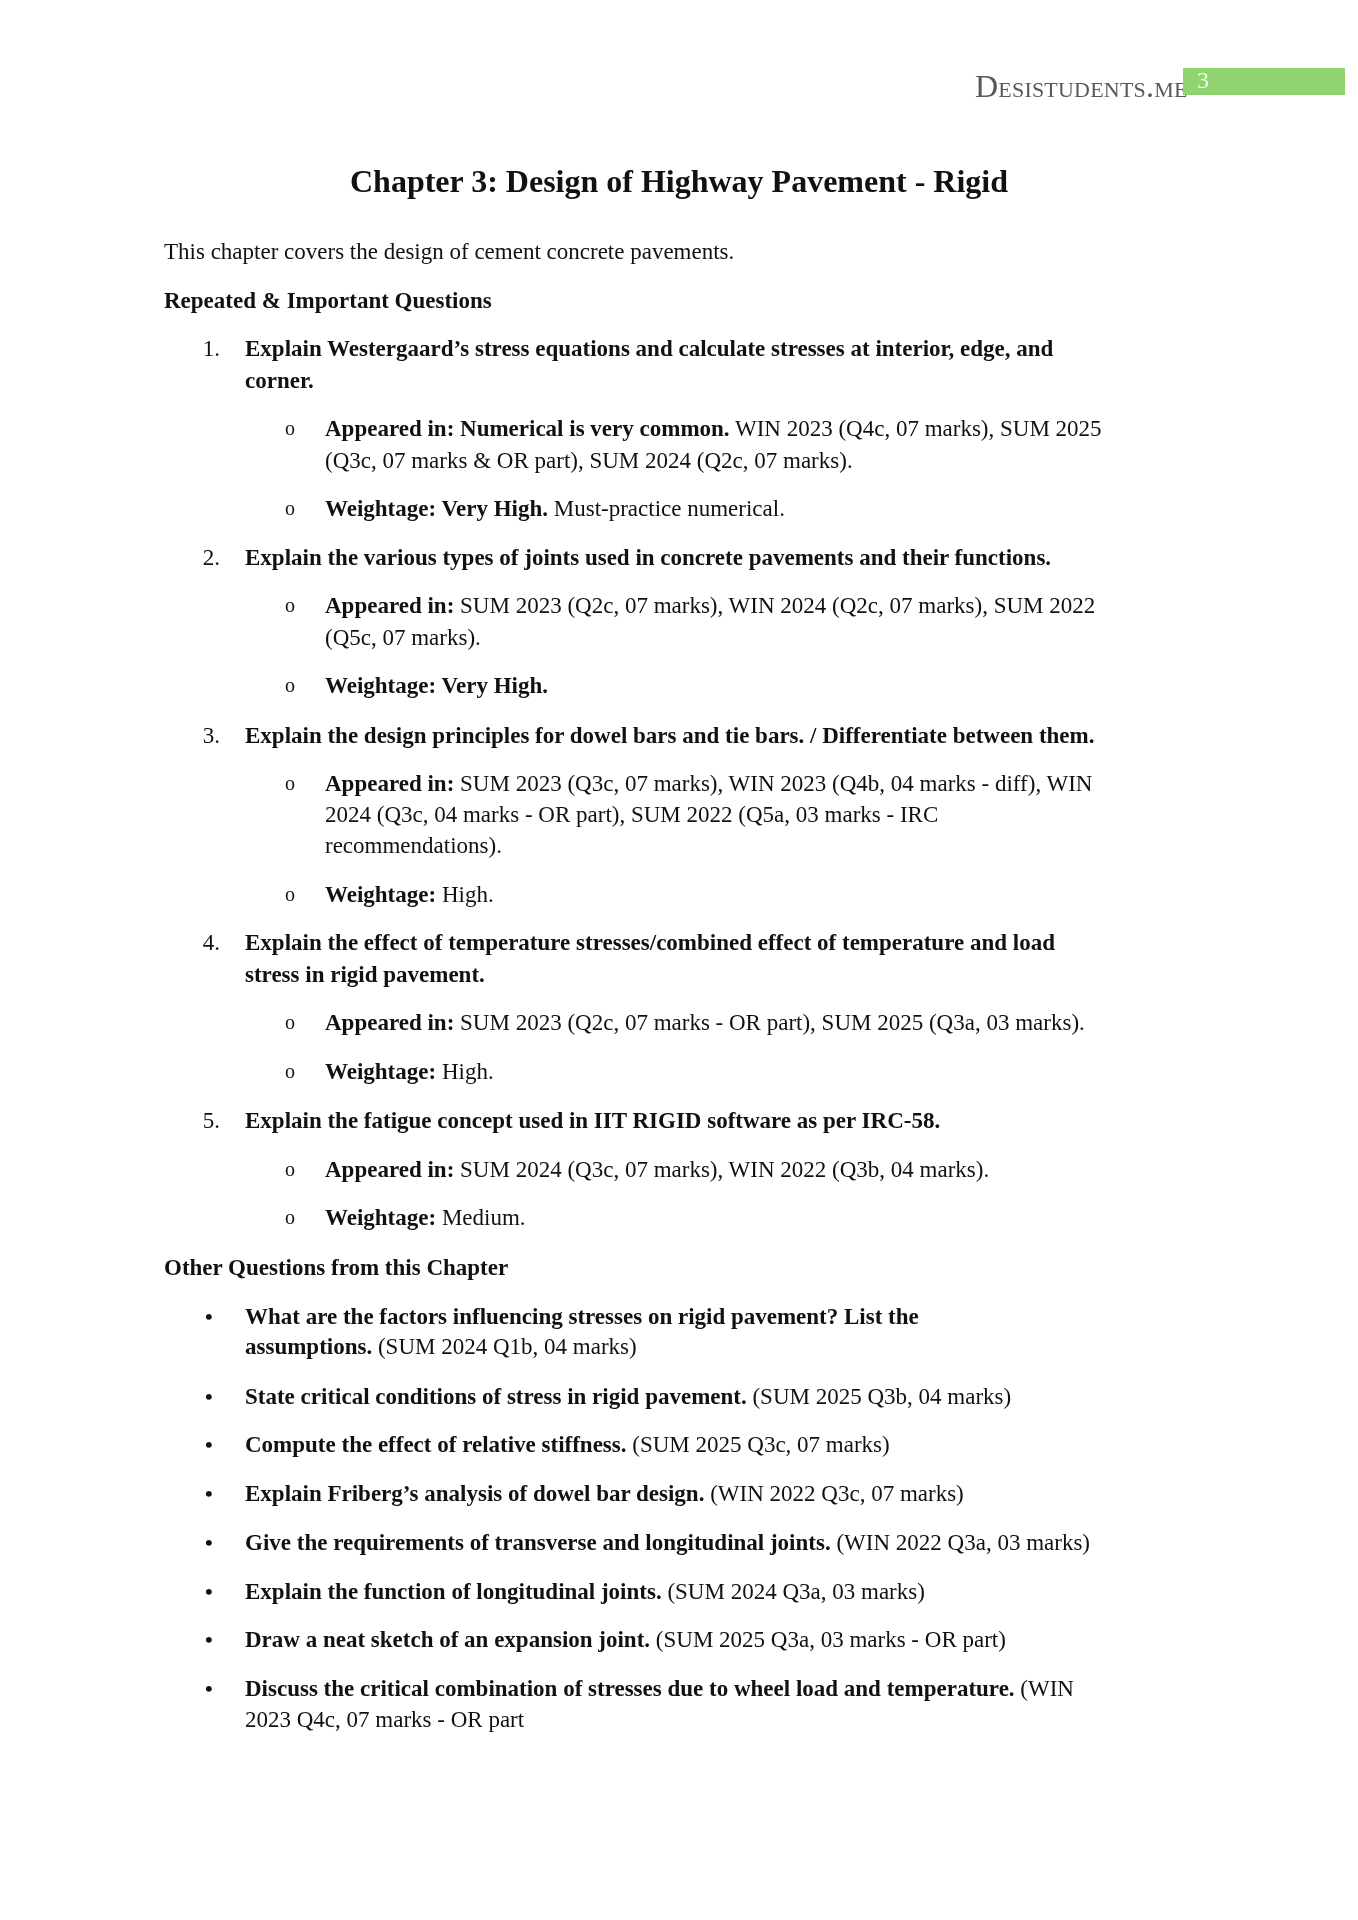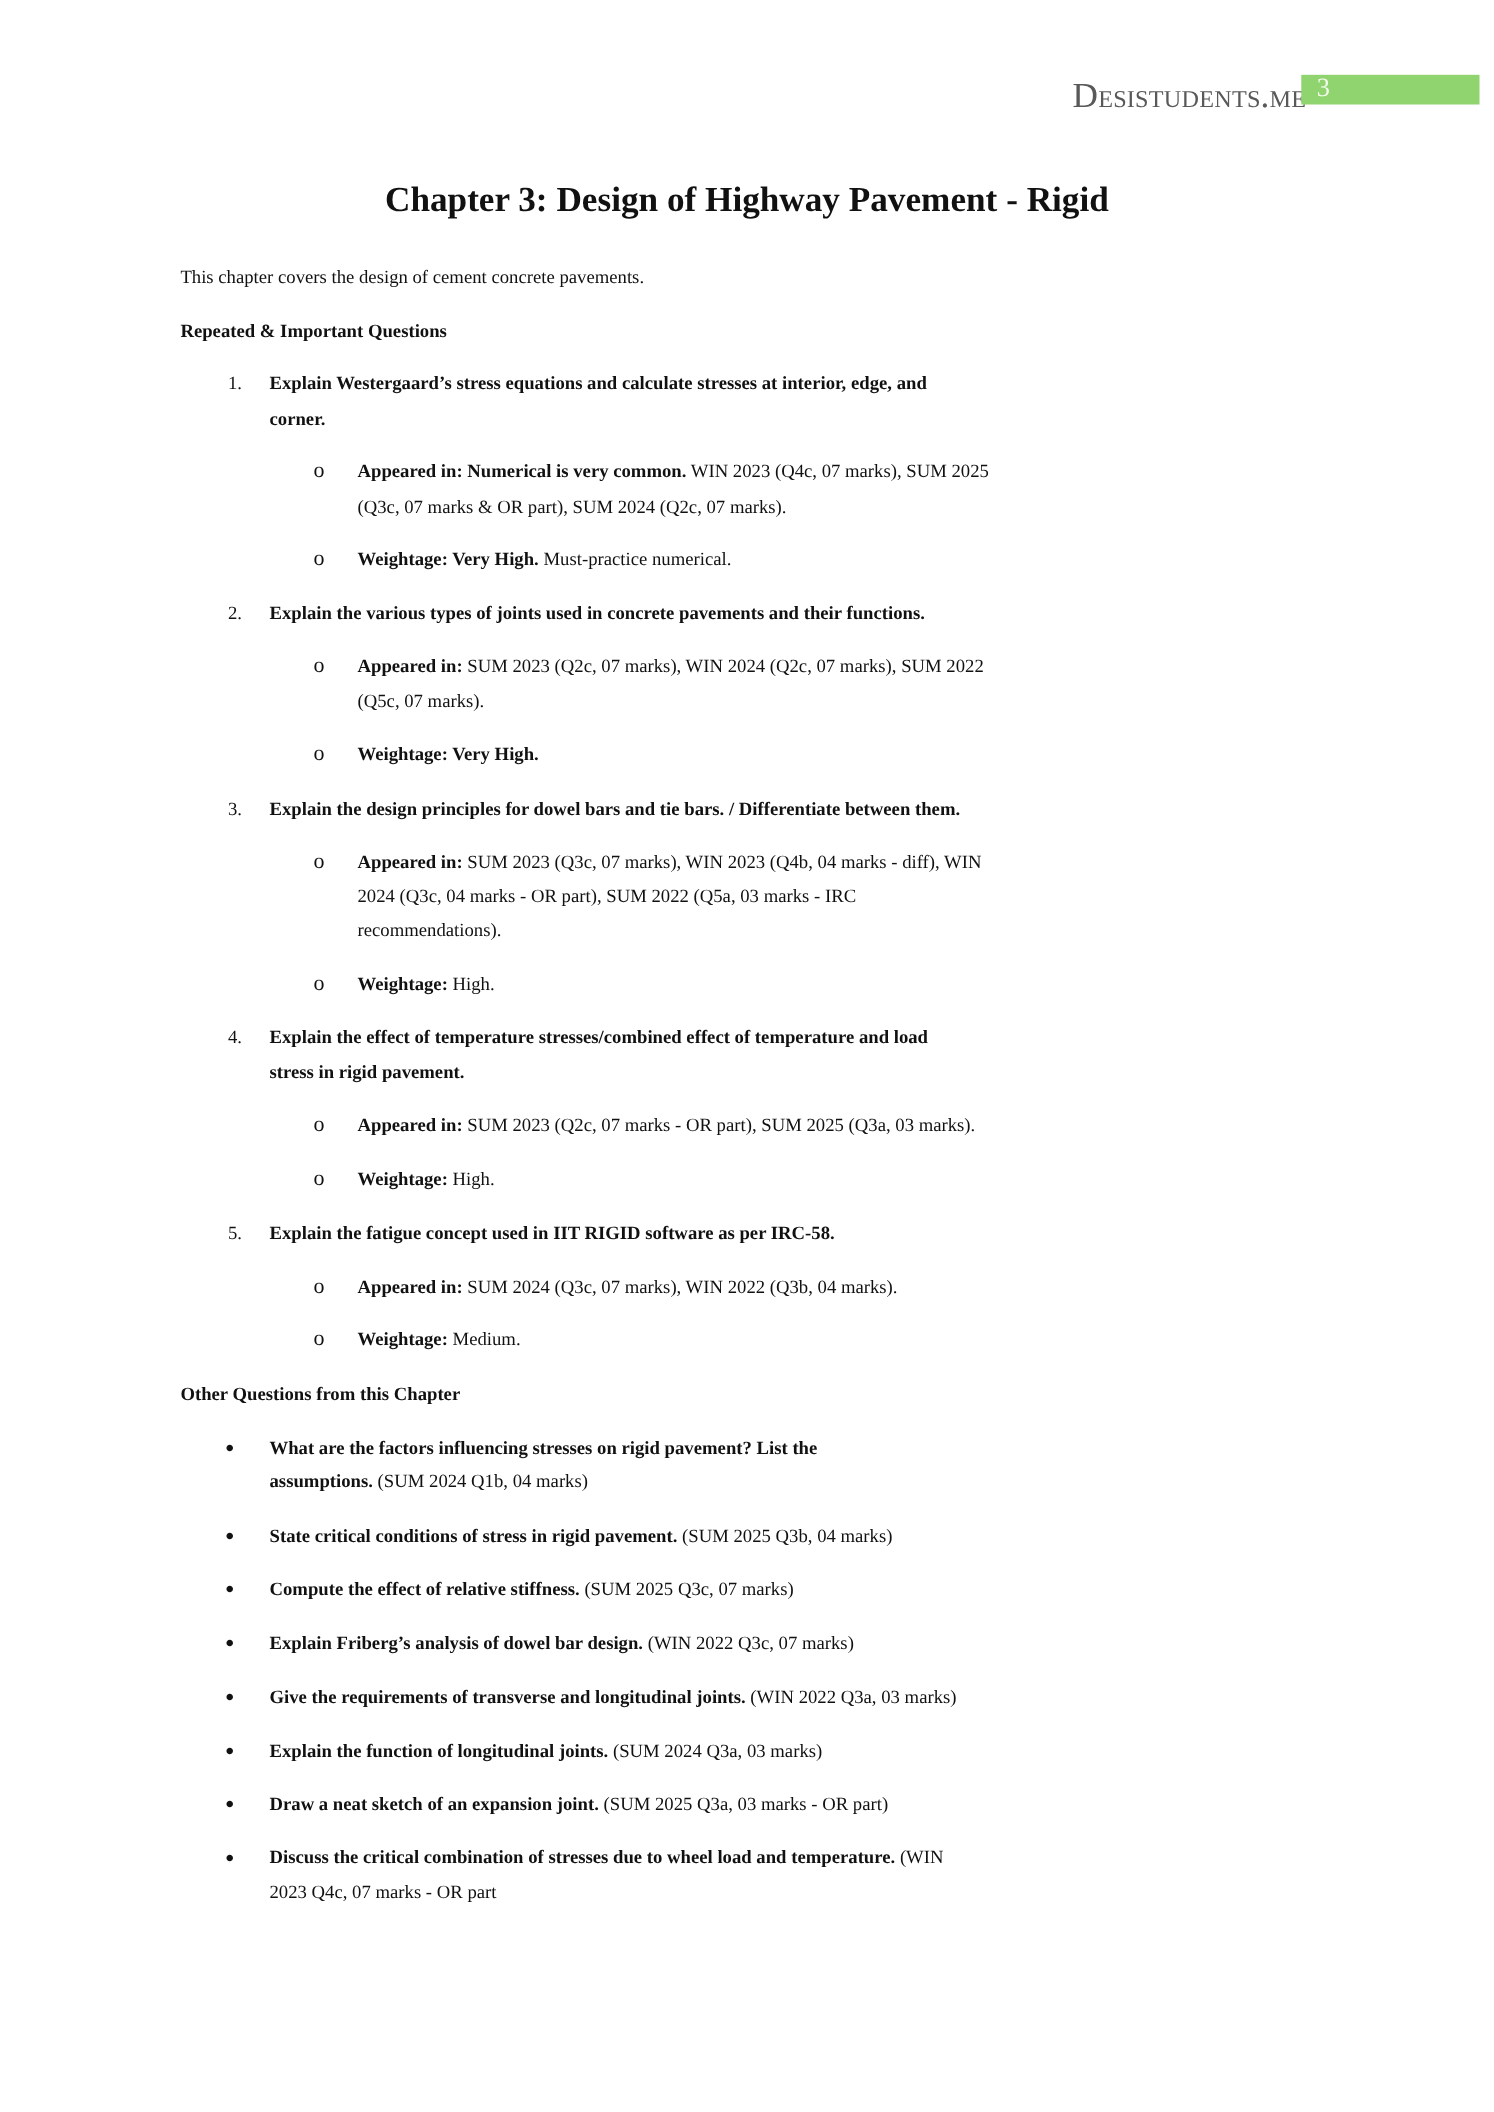--- a/index.html
+++ b/index.html
@@ -4,21 +4,21 @@
 <style>
   html, body { margin: 0; padding: 0; background: #ffffff; }
   body { width: 1358px; height: 1920px; position: relative; overflow: hidden;
          font-family: "Liberation Serif", "DejaVu Serif", serif; color: #111; }
   .abs { position: absolute; white-space: nowrap; }
   .hdr-site { left: 975px; top: 68px; font-size: 32px; color: #595959; letter-spacing: 0.2px; }
   .hdr-site .sc { font-variant: small-caps; }
   .hdr-page { left: 1183px; top: 68px; width: 162px; height: 27px; background: #8fd46f; }
   .hdr-page span { position: absolute; left: 14px; top: -1px; font-size: 24px; color: #f2fbe9; }
   .title { left: 0; width: 1358px; text-align: center; top: 163px; font-size: 32px; font-weight: bold; }
-  .p { font-size: 17px; line-height: 31px; }
+  .p { font-size: 23px; line-height: 31px; }
   .b { font-weight: bold; }
   .num { width: 30px; text-align: right; }
   .sub-bullet { font-size: 20px; }
   .dot { font-size: 22px; font-weight: bold; }
 </style>
 </head>
 <body>
 
 <div class="abs hdr-site"><span>D</span><span class="sc">esistudents.me</span></div>
 <div class="abs hdr-page">

